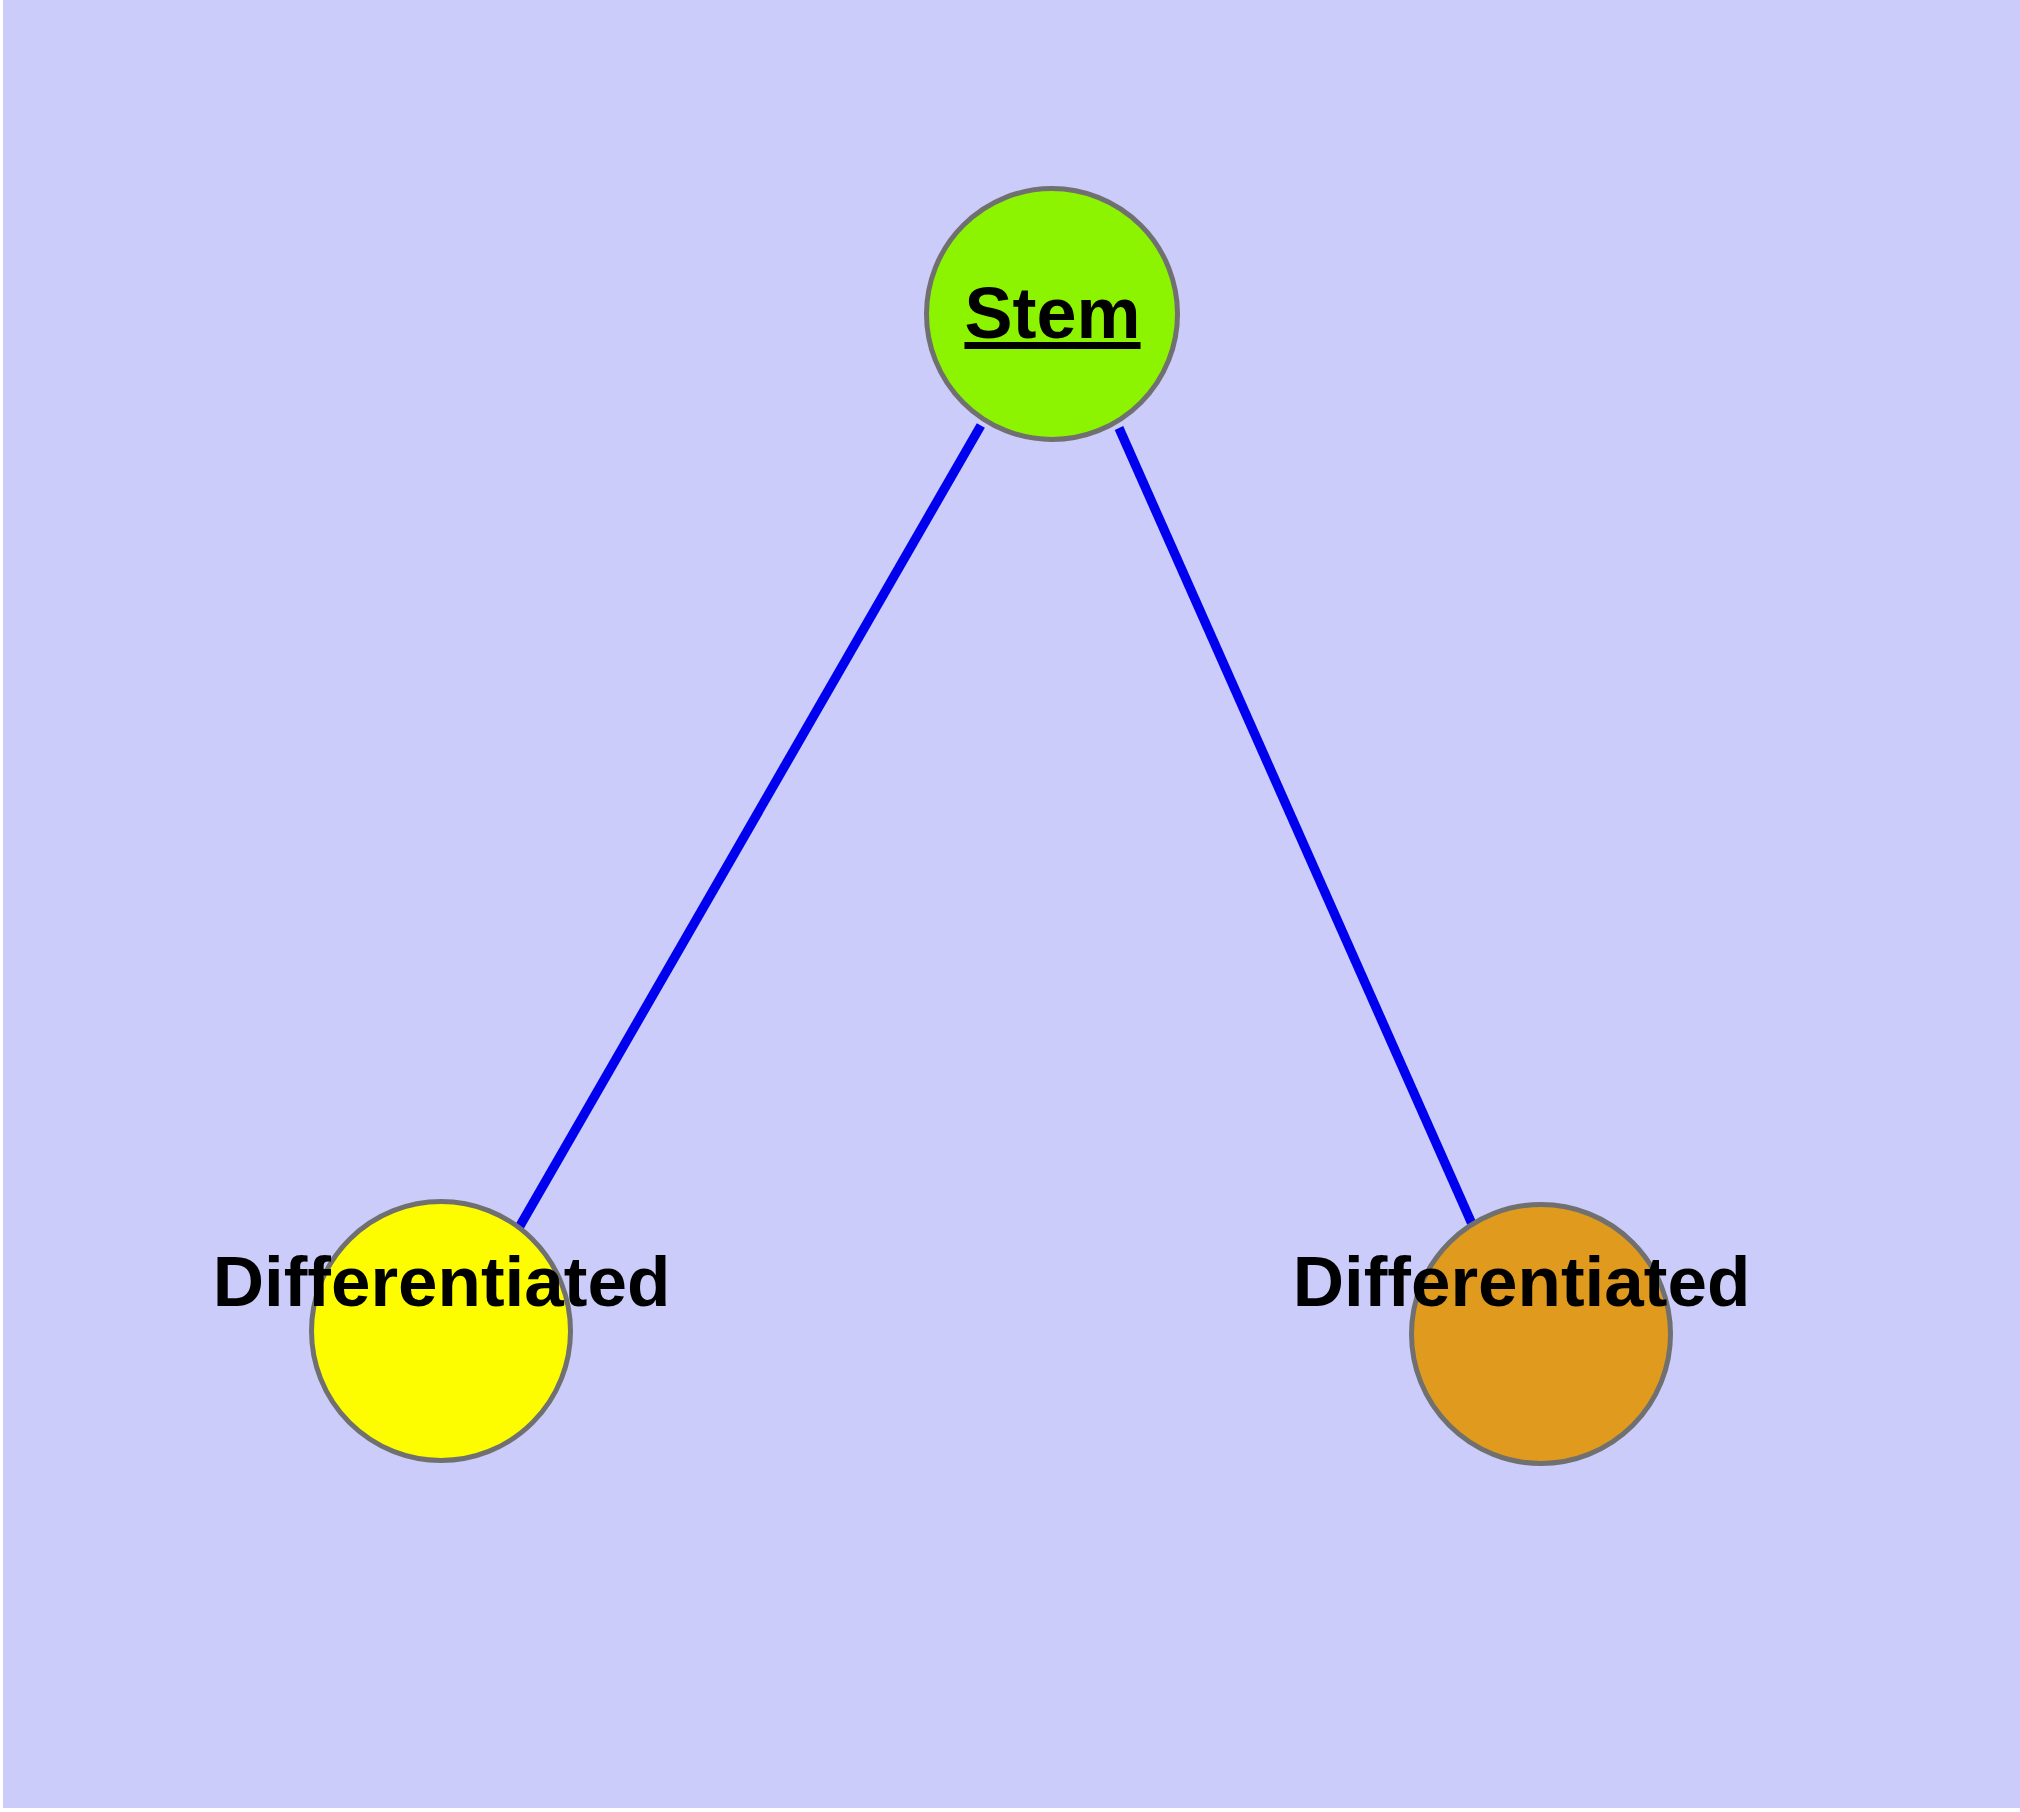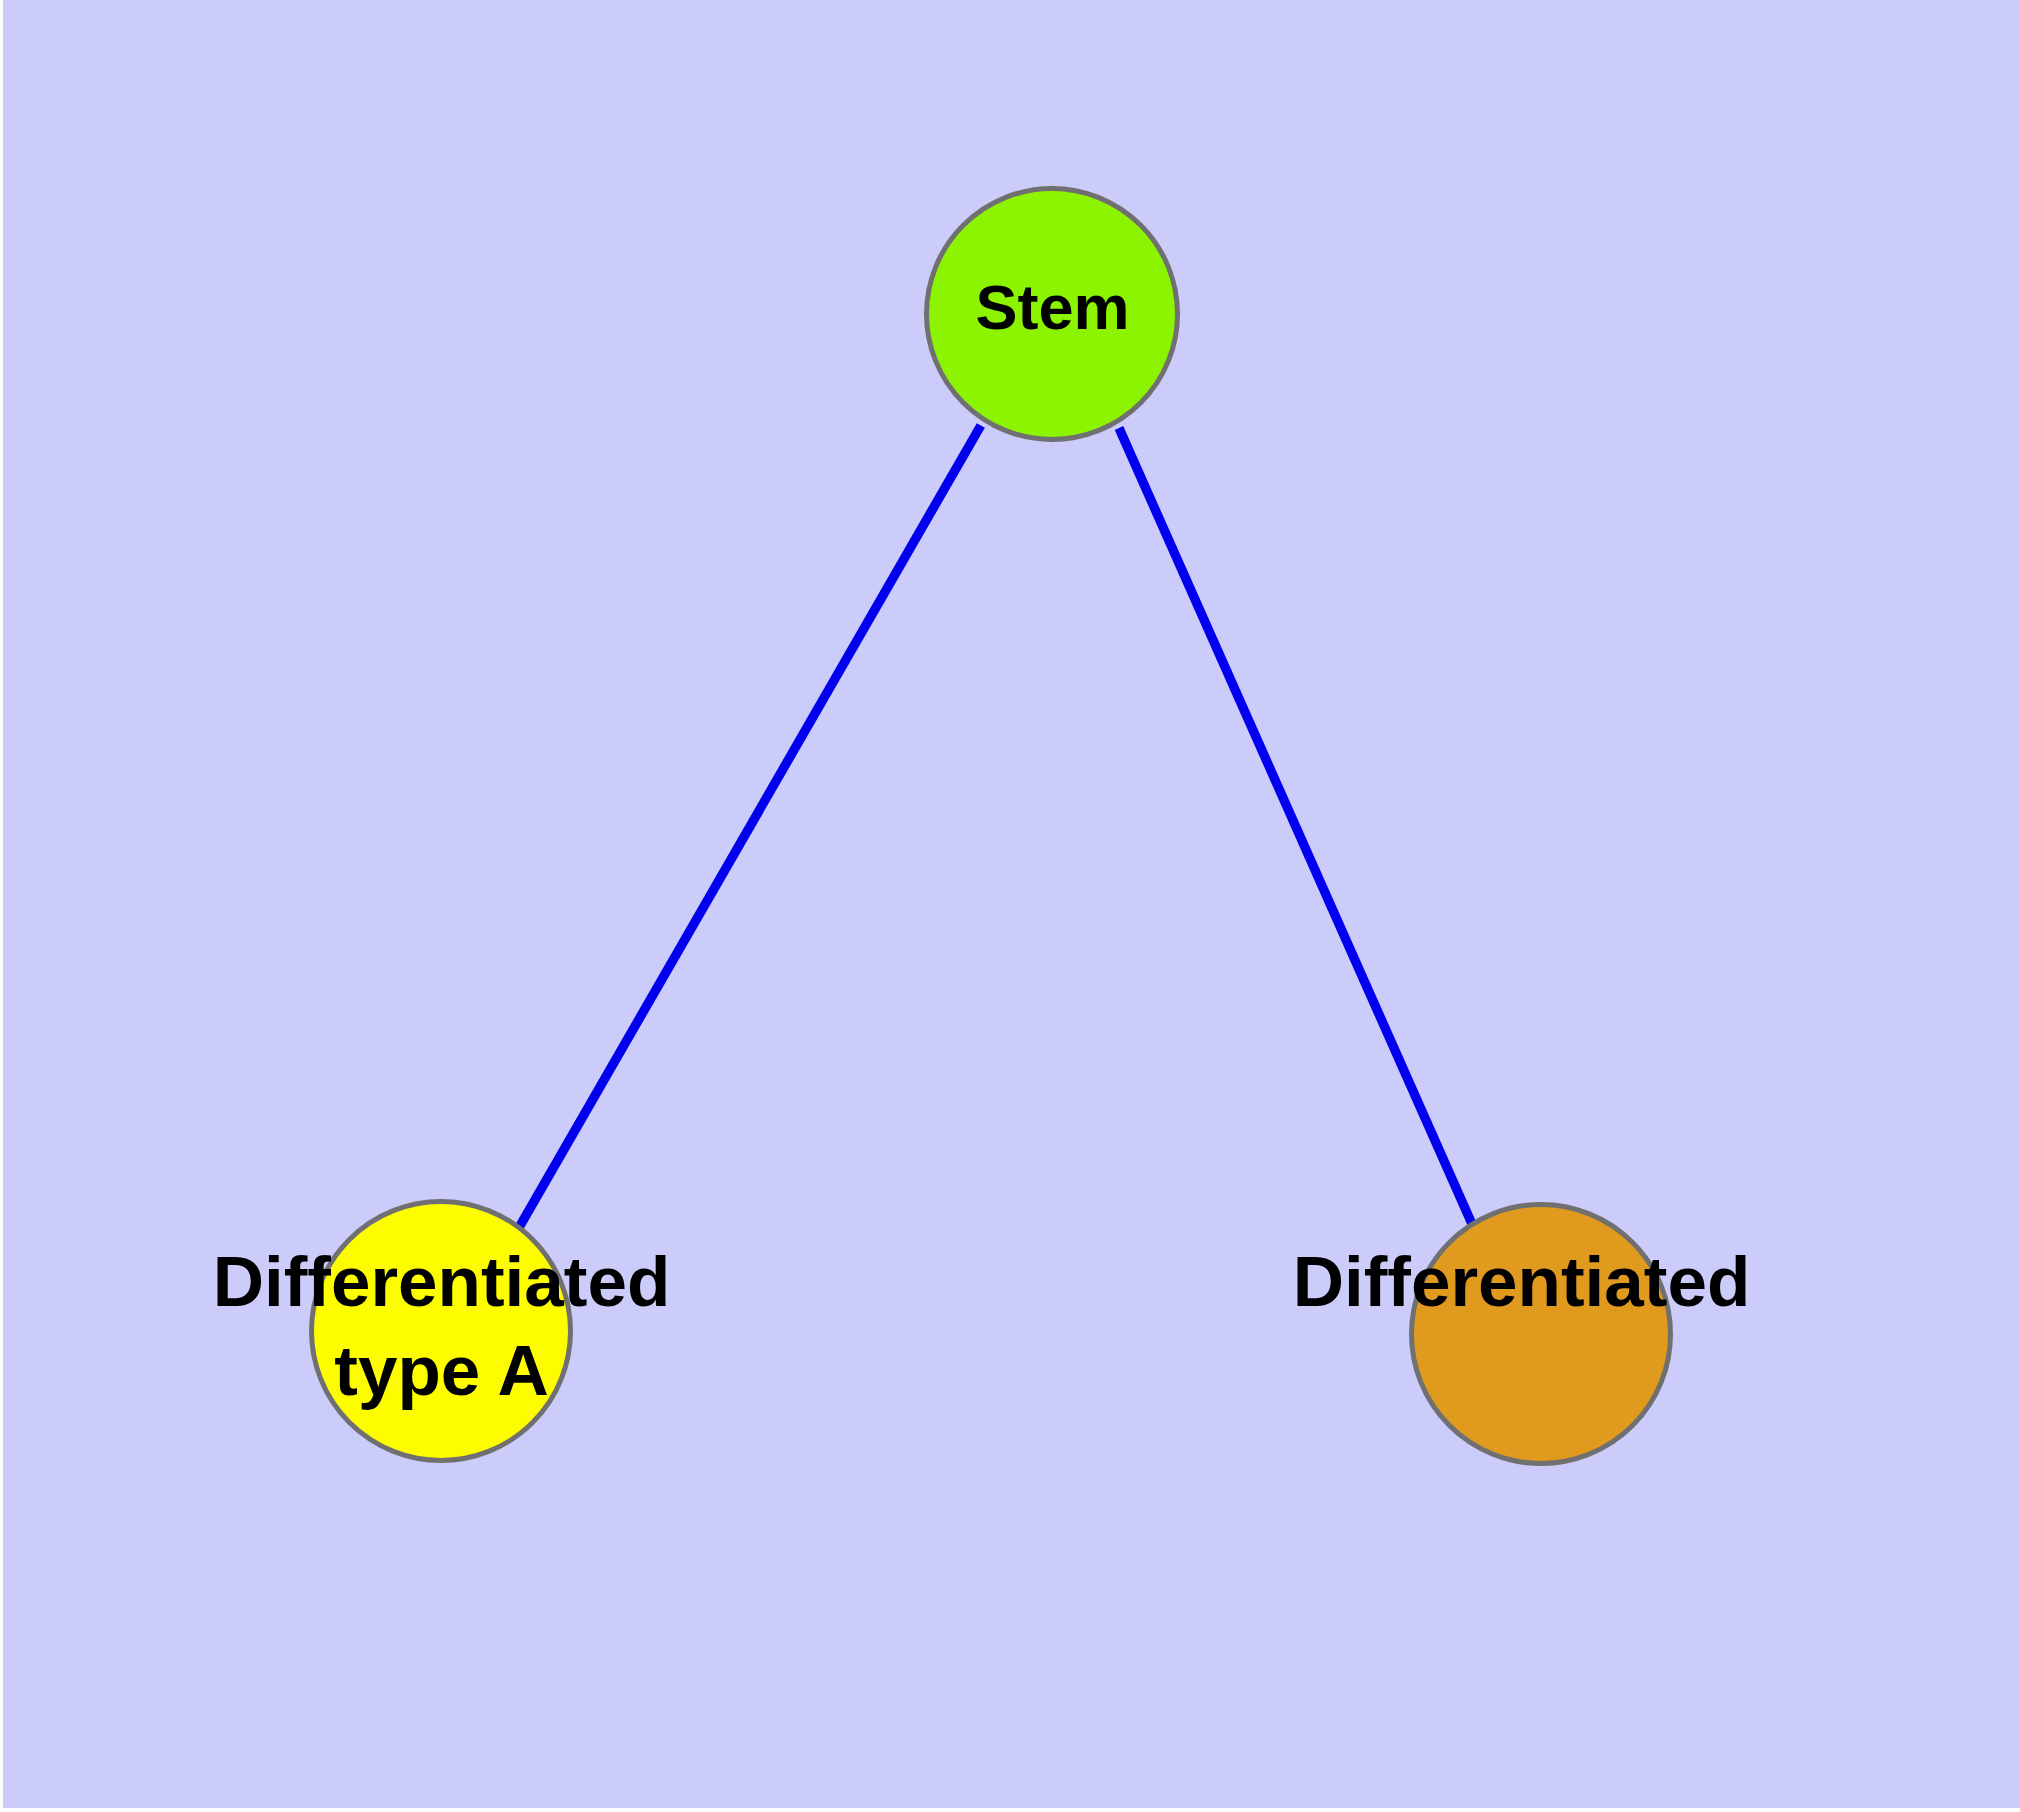--- a/index.html
+++ b/index.html
@@ -42,21 +42,22 @@
     left: 924px;
     top: 186px;
     width: 256px;
     height: 256px;
     background: #8cf400;
   }
   #label-stem {
     left: 798px;
     top: 268px;
     width: 509px;
-    font-size: 63px;
+    font-size: 72px;
+    text-decoration: underline;
   }
   #node-diff-a {
     left: 309px;
     top: 1199px;
     width: 264px;
     height: 264px;
     background: #fdfd00;
   }
   #label-diff-a {
     left: 145px;
@@ -107,21 +108,20 @@
   <div id="node-diff-a" class="node"></div>
   <div id="node-diff-b" class="node"></div>
   <div id="node-stem" class="node"></div>
 
   <div id="label-stem" class="node-label">
     <div>Stem</div>
   </div>
 
   <div id="label-diff-a" class="node-label">
     <div>Differentiated</div>
-    <div>type A</div>
   </div>
 
   <div id="label-diff-b" class="node-label">
     <div>Differentiated</div>
   </div>
 
   <div id="left-strip"></div>
   <div id="bottom-strip"></div>
 </div>
 

